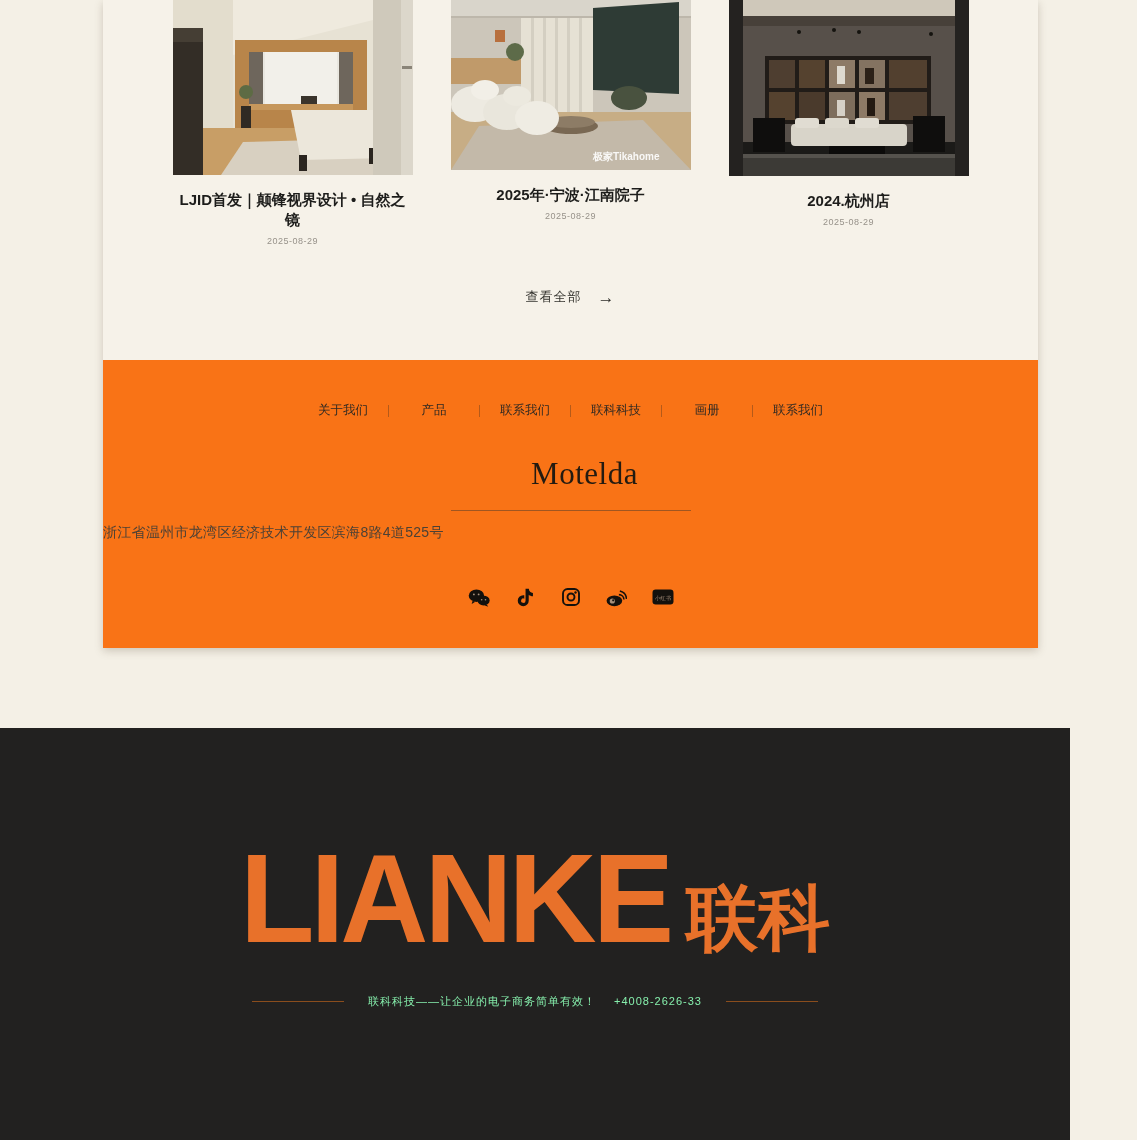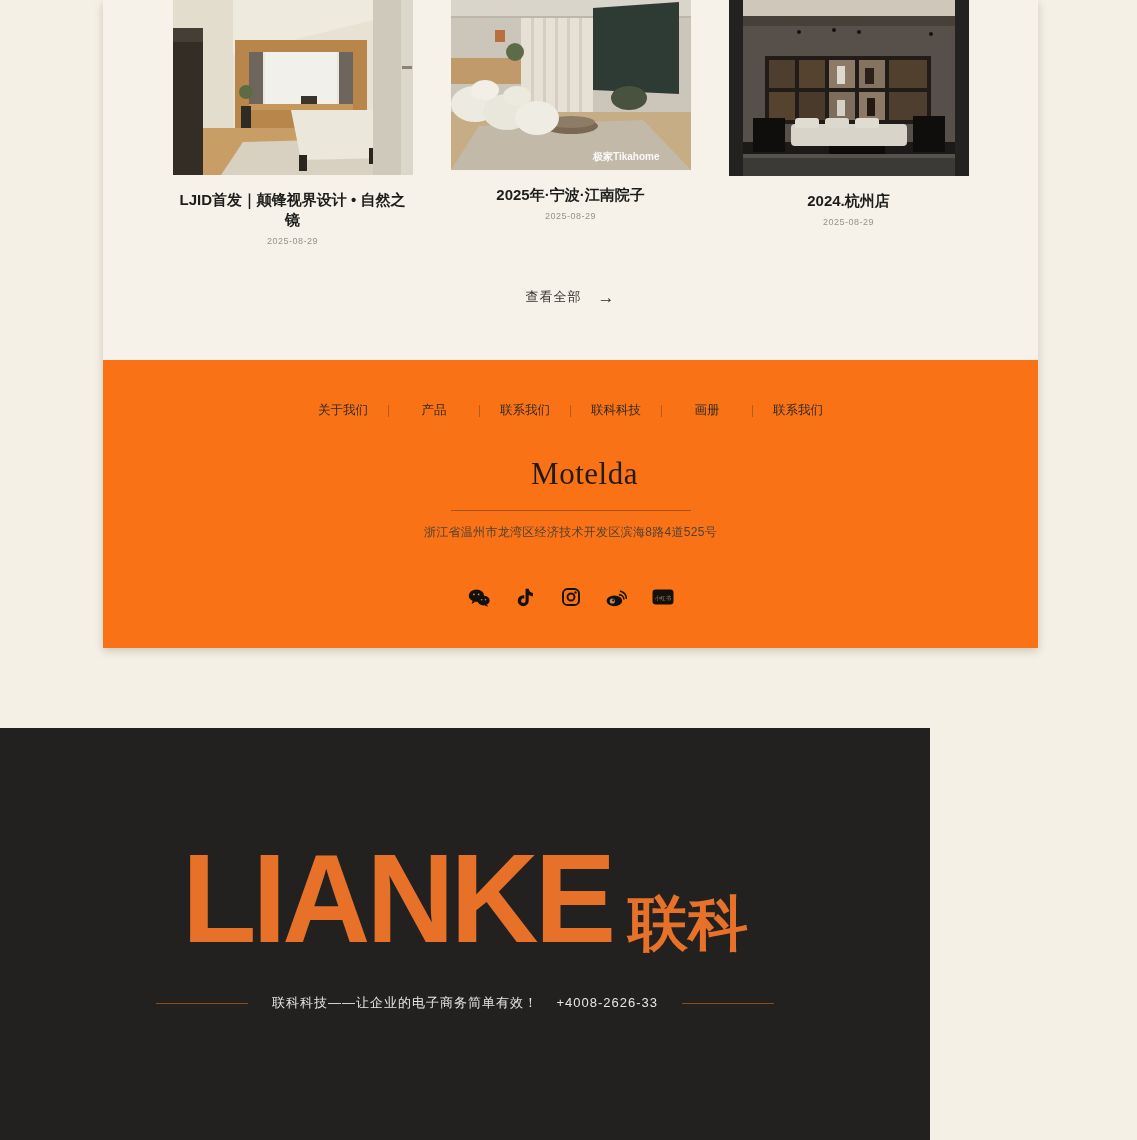--- a/index.html
+++ b/index.html
@@ -45,41 +45,41 @@
   }
   .fnav { position:absolute; top:42px; left:0; width:100%; display:flex; justify-content:center; align-items:center; }
   .fnav-item { width:90px; text-align:center; font-size:12.5px; color:#2e2923; cursor:pointer; white-space:nowrap; }
   .fnav-div { width:1px; height:12px; background:rgba(55,43,31,.35); }
 
   .motelda {
     position:absolute; top:96px; left:0; width:100%; text-align:center;
     font-family:"Liberation Serif", serif; font-size:31px; color:#231b11; letter-spacing:.5px;padding-left:28px;
   }
   .f-divider { position:absolute; top:150px; left:calc(50% - 120px); width:240px; border-top:1px solid rgba(72,58,43,.5); }
-  .f-tiny { position:absolute; left:0; width:100%; text-align:center; font-size:12px; color:#4c4135; letter-spacing:.3px; }
+  .f-tiny { position:absolute; left:0; width:100%; text-align:left; font-size:14px; color:#4c4135; letter-spacing:.3px; }
   .f-address { top:164px; }
   .f-company { top:180px; }
   .f-icp     { top:190px; }
 
   .socials { position:absolute; top:226px; left:0; width:100%; display:flex; justify-content:center; align-items:center; gap:24px; }
   .social { width:22px; height:22px; display:flex; align-items:center; justify-content:center; cursor:pointer; }
 
   
-  .dark { position:absolute; top:728px; left:0; width:930px; height:412px; background:#222120; }
+  .dark { position:absolute; top:728px; left:0; width:1070px; height:412px; background:#222120; }
   .lianke {
     position:absolute; top:122px; left:0; width:100%;
     display:flex; justify-content:center; align-items:flex-end;
     color:#e8712a; line-height:.8;
   }
   .lianke-latin { font-size:122px; font-weight:bold; letter-spacing:-4px; transform:scaleY(1.04); }
-  .lianke-cn    { font-size:60px;  font-weight:bold; margin-left:16px;text-align:right; }
+  .lianke-cn    { font-size:72px;  font-weight:bold; margin-left:16px;text-align:right; }
   .tagline {
     position:absolute; top:266px; left:0; width:100%;
     display:flex; justify-content:center; align-items:center;
-    font-size:13px; color:#e5e5e5; letter-spacing:1px;
+    font-size:11px; color:#86efac; letter-spacing:1px;
   }
   .tag-rule { width:92px; border-top:1px solid #8a4d1d; }
   .tag-text { margin:0 24px; white-space:nowrap; }
   .tag-phone { margin-left:14px; }
 </style>
 </head>
 <body>
 
 <div class="column">
 

